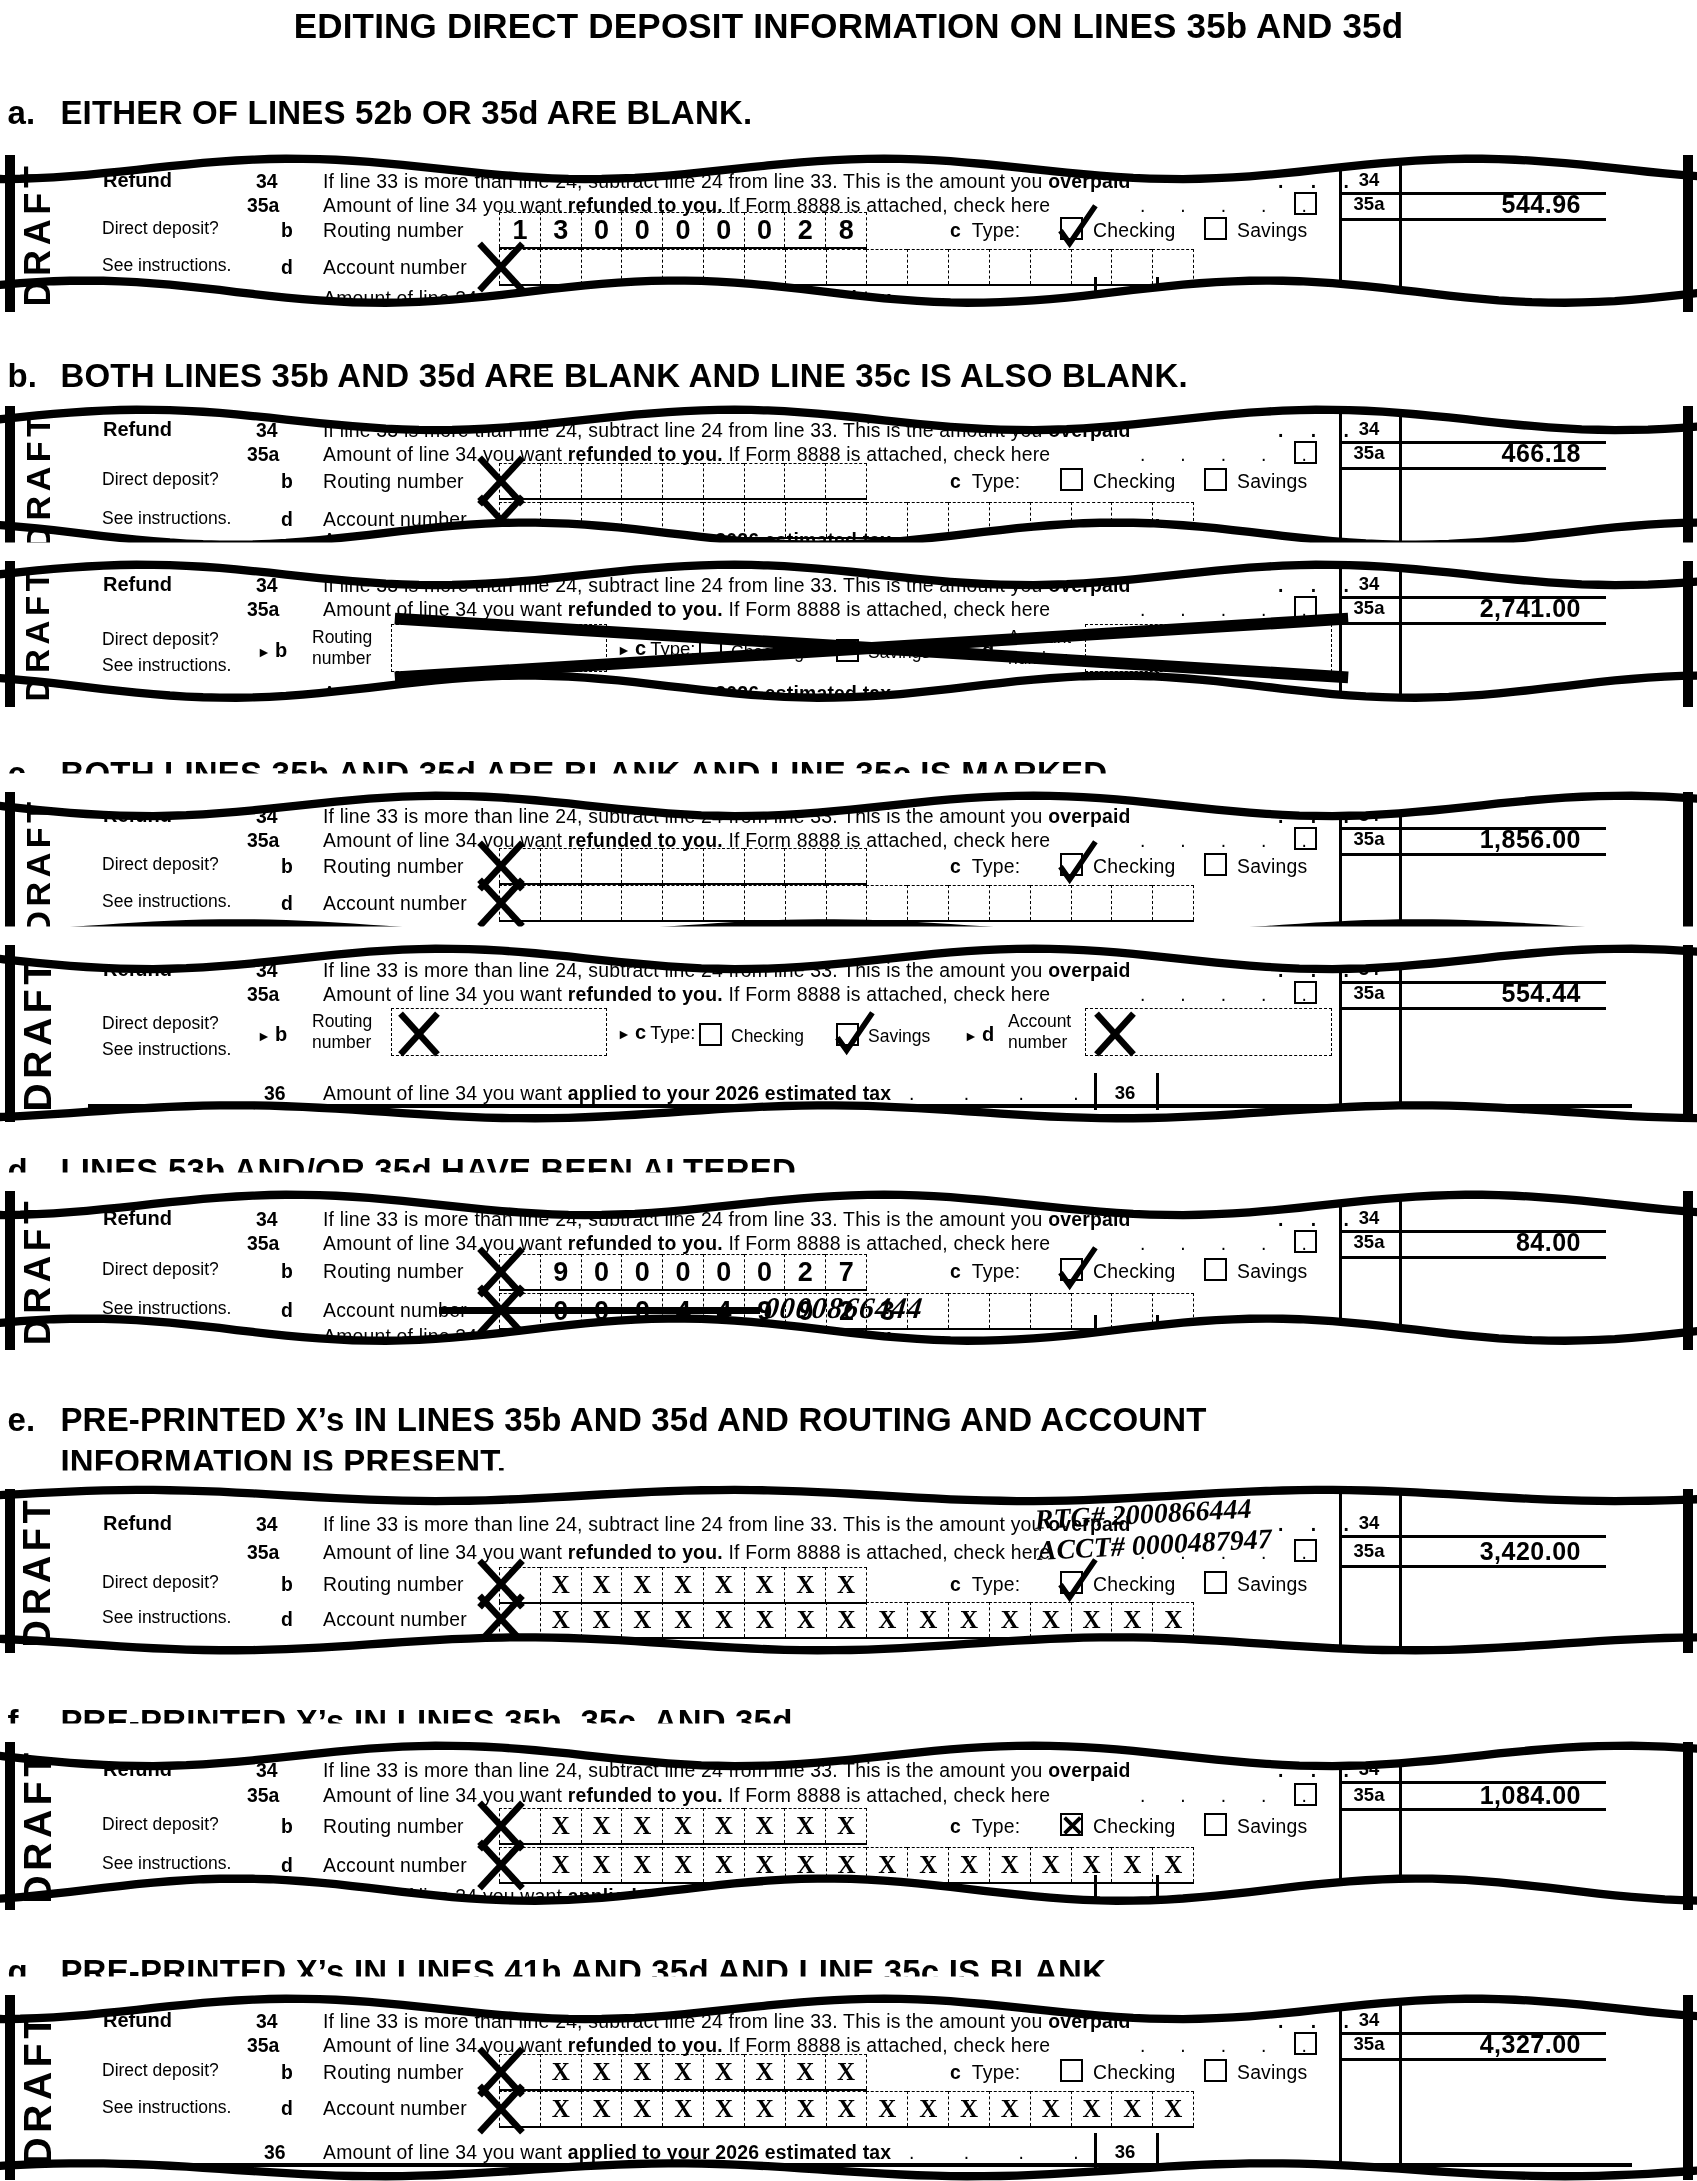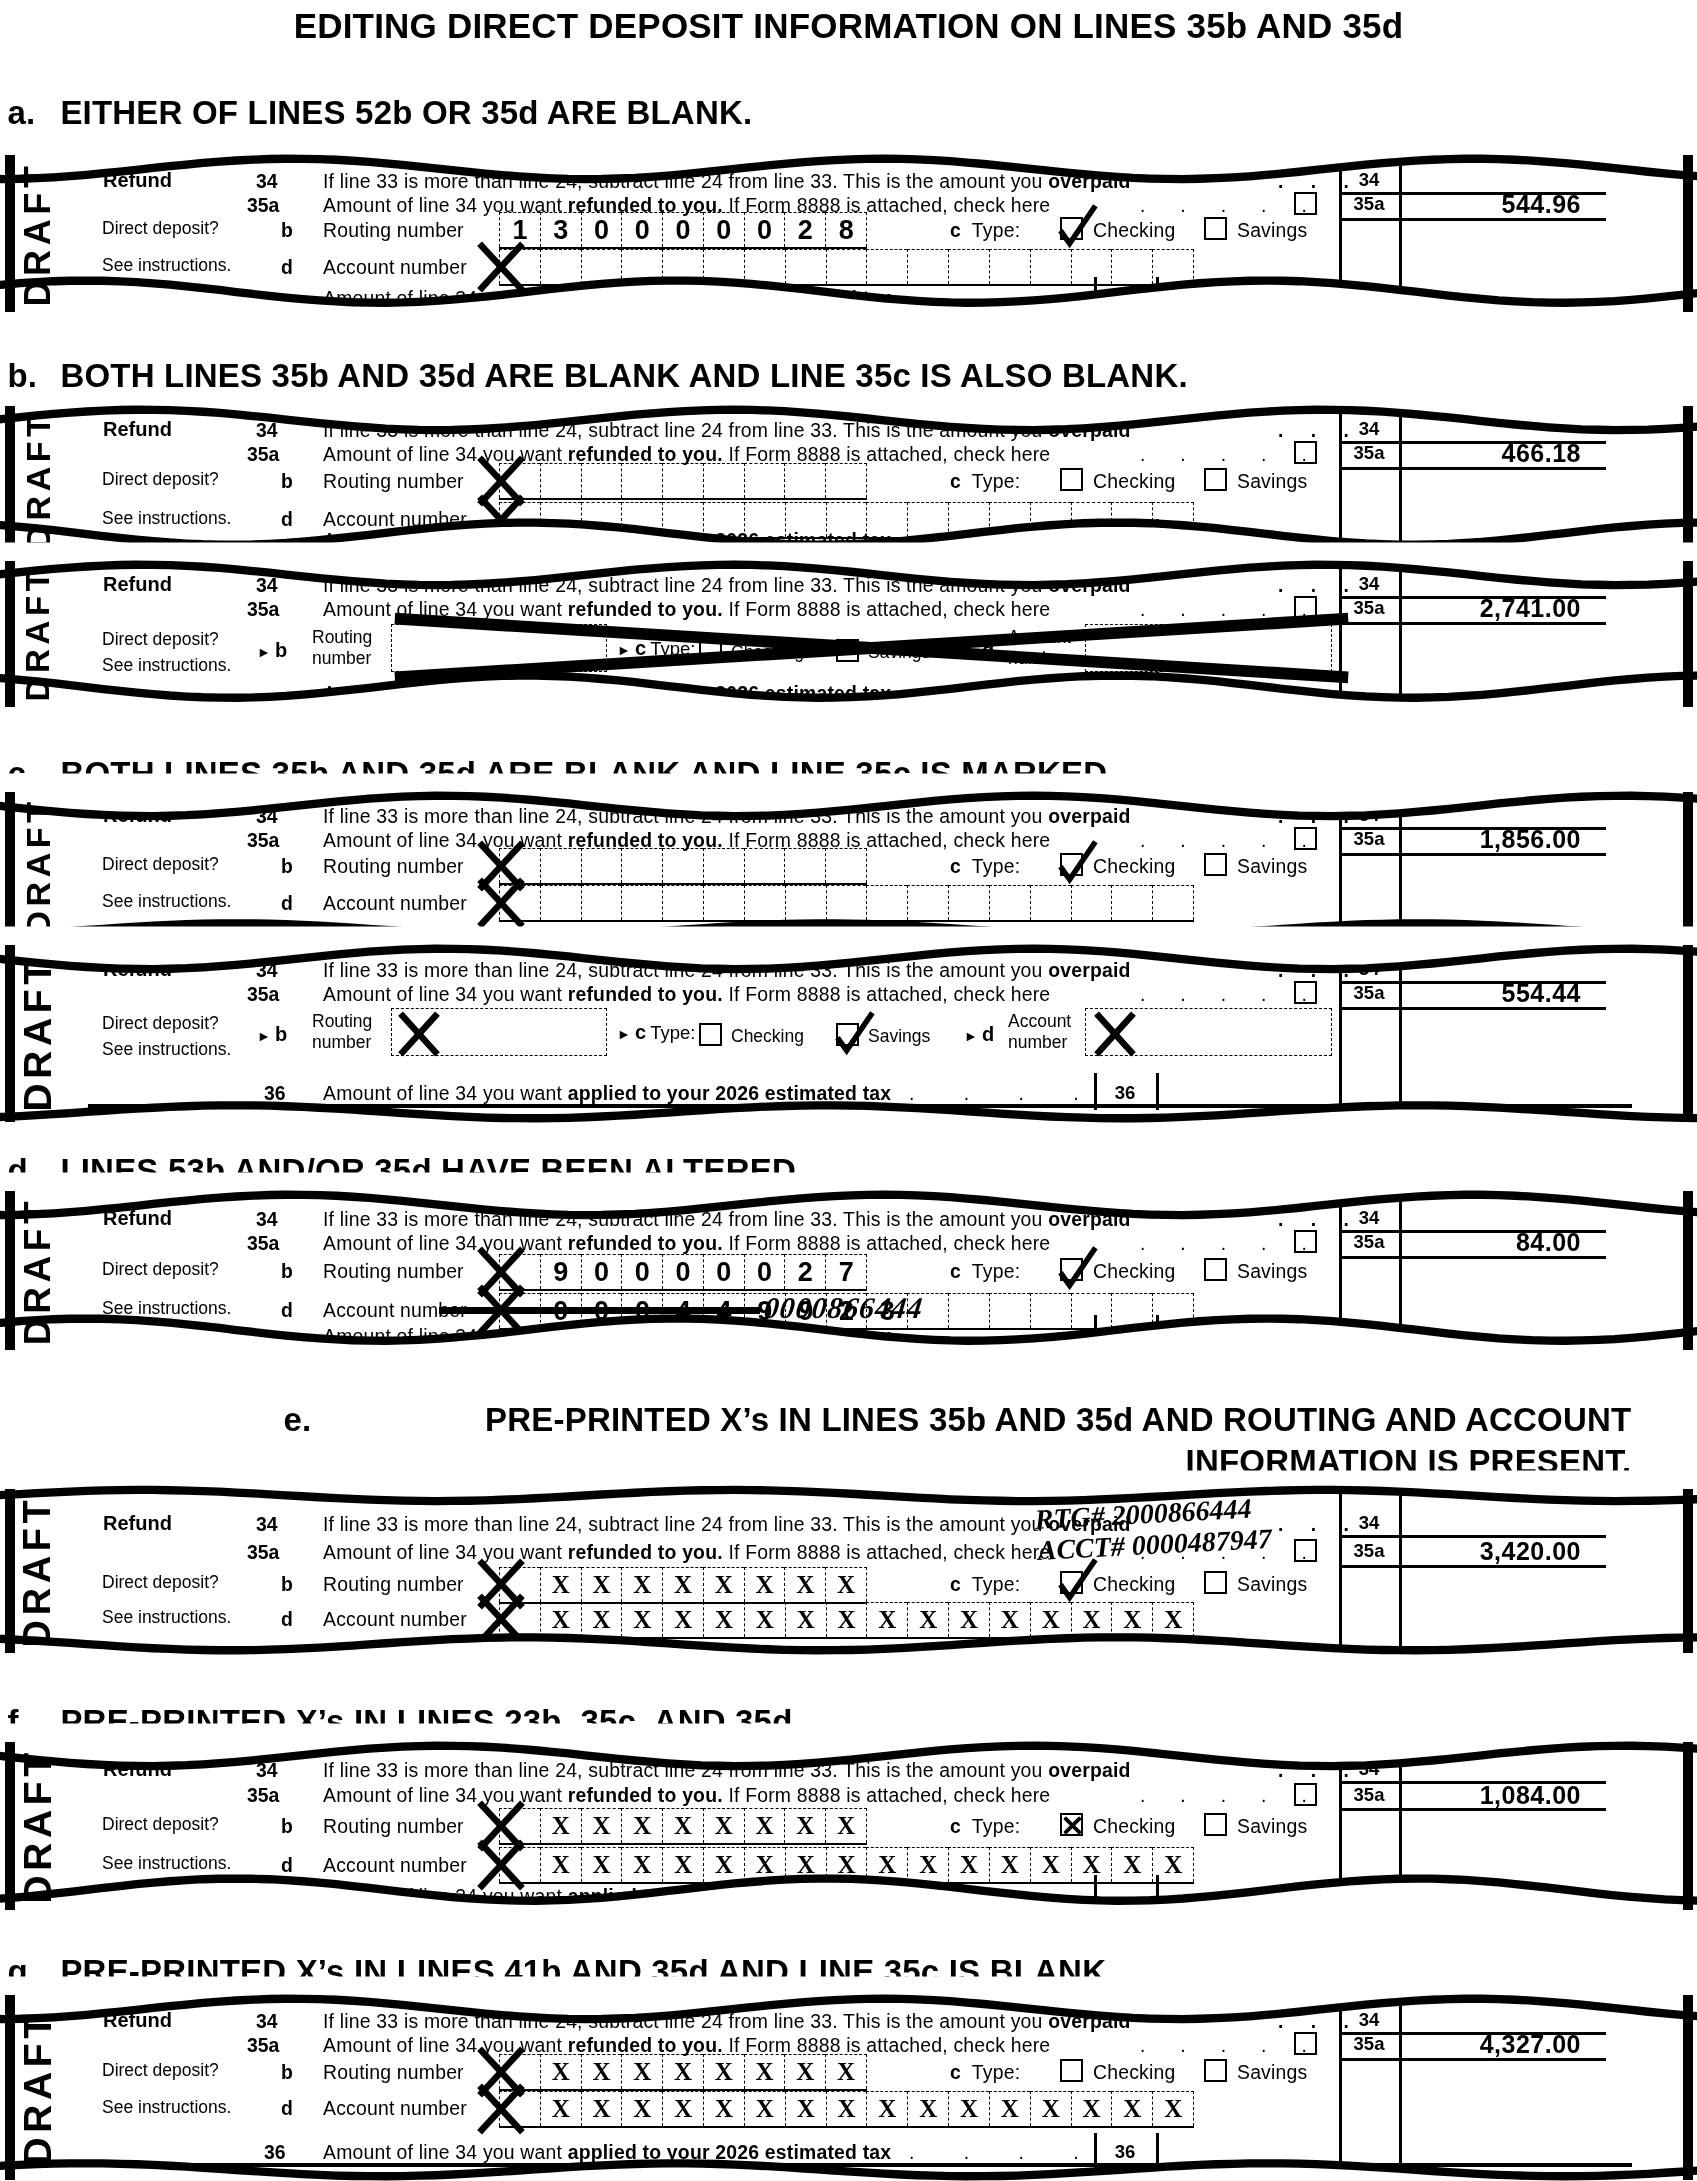--- a/index.html
+++ b/index.html
@@ -524,21 +524,21 @@
             <polygon points="-14,14.0 4,12.3 22,10.8 40,9.6 58,8.7 76,8.2 94,8.0 112,8.2 130,8.8 148,9.7 166,11.0 184,12.5 202,14.2 220,16.2 238,18.2 256,20.4 274,22.5 292,24.5 310,26.4 328,28.1 346,29.5 364,30.6 382,31.5 400,31.9 418,32.0 436,31.7 454,31.0 472,30.0 490,28.7 508,27.1 526,25.3 544,23.4 562,21.3 580,19.2 598,17.1 616,15.1 634,13.2 652,11.6 670,10.2 688,9.1 706,8.4 724,8.0 742,8.0 760,8.4 778,9.2 796,10.2 814,11.6 832,13.2 850,15.1 868,17.1 886,19.2 904,21.3 922,23.4 940,25.3 958,27.2 976,28.7 994,30.0 1012,31.0 1030,31.7 1048,32.0 1066,31.9 1084,31.4 1102,30.6 1120,29.5 1138,28.1 1156,26.4 1174,24.5 1192,22.4 1210,20.3 1228,18.2 1246,16.2 1264,14.2 1282,12.5 1300,10.9 1318,9.7 1336,8.8 1354,8.2 1372,8.0 1390,8.2 1408,8.7 1426,9.6 1444,10.8 1462,12.3 1480,14.0 1498,16.0 1516,18.0 1534,20.1 1552,22.2 1570,24.3 1588,26.2 1606,27.9 1624,29.4 1642,30.5 1660,31.4 1678,31.9 1696,32.0 1714,31.7 1732,31.1 1750,30.2 1768,28.9 1786,27.3 1804,25.5 1822,23.6 1840,21.5 1853,62 -14,62" fill="#fff"></polygon>
             <polyline points="-14,14.0 4,12.3 22,10.8 40,9.6 58,8.7 76,8.2 94,8.0 112,8.2 130,8.8 148,9.7 166,11.0 184,12.5 202,14.2 220,16.2 238,18.2 256,20.4 274,22.5 292,24.5 310,26.4 328,28.1 346,29.5 364,30.6 382,31.5 400,31.9 418,32.0 436,31.7 454,31.0 472,30.0 490,28.7 508,27.1 526,25.3 544,23.4 562,21.3 580,19.2 598,17.1 616,15.1 634,13.2 652,11.6 670,10.2 688,9.1 706,8.4 724,8.0 742,8.0 760,8.4 778,9.2 796,10.2 814,11.6 832,13.2 850,15.1 868,17.1 886,19.2 904,21.3 922,23.4 940,25.3 958,27.2 976,28.7 994,30.0 1012,31.0 1030,31.7 1048,32.0 1066,31.9 1084,31.4 1102,30.6 1120,29.5 1138,28.1 1156,26.4 1174,24.5 1192,22.4 1210,20.3 1228,18.2 1246,16.2 1264,14.2 1282,12.5 1300,10.9 1318,9.7 1336,8.8 1354,8.2 1372,8.0 1390,8.2 1408,8.7 1426,9.6 1444,10.8 1462,12.3 1480,14.0 1498,16.0 1516,18.0 1534,20.1 1552,22.2 1570,24.3 1588,26.2 1606,27.9 1624,29.4 1642,30.5 1660,31.4 1678,31.9 1696,32.0 1714,31.7 1732,31.1 1750,30.2 1768,28.9 1786,27.3 1804,25.5 1822,23.6 1840,21.5" fill="none" stroke="#000" stroke-width="9"></polyline>
           </svg>
         </div>
         <div class="abs" style="left: 4.6px; top: 0px; width: 10px; height: 159px; background: rgb(0, 0, 0);"></div>
         <div class="abs" style="left: 1683px; top: 0px; width: 10px; height: 159px; background: rgb(0, 0, 0);"></div>
         <div class="abs" style="left: 13px; top: 0px; width: 50px; height: 159px; display: flex; align-items: center; justify-content: center;">
           <span style="white-space:nowrap;transform:rotate(-90deg);font-weight:bold;font-size:37px;letter-spacing:4.6px;">DRAFT</span>
         </div>
       </div>
-      <div class="abs" style="left: 7.4px; top: 1399px; width: 1624px; text-align: right;"><span class="hd" style="display:inline-block;width:53px;">e.</span><span class="hd" style="display:inline-block;width:1320px;vertical-align:top;">PRE-PRINTED X’s IN LINES 35b AND 35d AND ROUTING AND ACCOUNT INFORMATION IS PRESENT.</span></div>
+      <div class="abs" style="left: 7.4px; top: 1399px; width: 1624px;"><span class="hd" style="display:inline-block;width:53px;">e.</span><span class="hd" style="display:inline-block;width:1320px;vertical-align:top;">PRE-PRINTED X’s IN LINES 35b AND 35d AND ROUTING AND ACCOUNT INFORMATION IS PRESENT.</span></div>
       <div class="abs" style="left: 0px; top: 1489px; width: 1697px; height: 164px;">
         <div class="abs" style="left: 1339px; top: 3.7px; width: 2.8px; height: 157px; background: rgb(0, 0, 0);"></div>
         <div class="abs" style="left: 1399px; top: 3.7px; width: 2.8px; height: 157px; background: rgb(0, 0, 0);"></div>
         <div class="abs" style="left: 1339px; top: 46px; width: 267px; height: 2.8px; background: rgb(0, 0, 0);"></div>
         <div class="abs" style="left: 1339px; top: 76px; width: 267px; height: 2.8px; background: rgb(0, 0, 0);"></div>
         <div class="abs" style="left: 1339px; top: 23px; width: 60px; text-align: center; font-weight: bold; font-size: 18.5px;">34</div>
         <div class="abs" style="left: 1339px; top: 51px; width: 60px; text-align: center; font-weight: bold; font-size: 18.5px;">35a</div>
         <div class="abs" style="left: 1392px; top: 48px; width: 189px;">
           <span class="amt" style="display:block">3,420.00</span>
         </div>
@@ -621,21 +621,21 @@
             <polygon points="-14,25.0 4,25.8 22,26.7 40,27.7 58,28.8 76,30.0 94,31.3 112,32.5 130,33.7 148,34.8 166,35.8 184,36.6 202,37.2 220,37.7 238,38.0 256,38.0 274,37.8 292,37.4 310,36.8 328,36.0 346,35.1 364,34.1 382,32.9 400,31.7 418,30.4 436,29.2 454,28.1 472,27.0 490,26.0 508,25.3 526,24.6 544,24.2 562,24.0 580,24.0 598,24.3 616,24.7 634,25.3 652,26.2 670,27.1 688,28.2 706,29.4 724,30.6 742,31.8 760,33.0 778,34.2 796,35.2 814,36.1 832,36.9 850,37.5 868,37.8 886,38.0 904,37.9 922,37.7 940,37.2 958,36.5 976,35.6 994,34.7 1012,33.5 1030,32.4 1048,31.1 1066,29.9 1084,28.7 1102,27.6 1120,26.6 1138,25.7 1156,25.0 1174,24.4 1192,24.1 1210,24.0 1228,24.1 1246,24.4 1264,25.0 1282,25.7 1300,26.6 1318,27.6 1336,28.7 1354,29.9 1372,31.1 1390,32.4 1408,33.6 1426,34.7 1444,35.7 1462,36.5 1480,37.2 1498,37.7 1516,37.9 1534,38.0 1552,37.8 1570,37.5 1588,36.9 1606,36.1 1624,35.2 1642,34.2 1660,33.0 1678,31.8 1696,30.6 1714,29.4 1732,28.2 1750,27.1 1768,26.1 1786,25.3 1804,24.7 1822,24.3 1840,24.0 1853,62 -14,62" fill="#fff"></polygon>
             <polyline points="-14,25.0 4,25.8 22,26.7 40,27.7 58,28.8 76,30.0 94,31.3 112,32.5 130,33.7 148,34.8 166,35.8 184,36.6 202,37.2 220,37.7 238,38.0 256,38.0 274,37.8 292,37.4 310,36.8 328,36.0 346,35.1 364,34.1 382,32.9 400,31.7 418,30.4 436,29.2 454,28.1 472,27.0 490,26.0 508,25.3 526,24.6 544,24.2 562,24.0 580,24.0 598,24.3 616,24.7 634,25.3 652,26.2 670,27.1 688,28.2 706,29.4 724,30.6 742,31.8 760,33.0 778,34.2 796,35.2 814,36.1 832,36.9 850,37.5 868,37.8 886,38.0 904,37.9 922,37.7 940,37.2 958,36.5 976,35.6 994,34.7 1012,33.5 1030,32.4 1048,31.1 1066,29.9 1084,28.7 1102,27.6 1120,26.6 1138,25.7 1156,25.0 1174,24.4 1192,24.1 1210,24.0 1228,24.1 1246,24.4 1264,25.0 1282,25.7 1300,26.6 1318,27.6 1336,28.7 1354,29.9 1372,31.1 1390,32.4 1408,33.6 1426,34.7 1444,35.7 1462,36.5 1480,37.2 1498,37.7 1516,37.9 1534,38.0 1552,37.8 1570,37.5 1588,36.9 1606,36.1 1624,35.2 1642,34.2 1660,33.0 1678,31.8 1696,30.6 1714,29.4 1732,28.2 1750,27.1 1768,26.1 1786,25.3 1804,24.7 1822,24.3 1840,24.0" fill="none" stroke="#000" stroke-width="9"></polyline>
           </svg>
         </div>
         <div class="abs" style="left: 4.6px; top: 0px; width: 10px; height: 164px; background: rgb(0, 0, 0);"></div>
         <div class="abs" style="left: 1683px; top: 0px; width: 10px; height: 164px; background: rgb(0, 0, 0);"></div>
         <div class="abs" style="left: 13px; top: 0px; width: 50px; height: 164px; display: flex; align-items: center; justify-content: center;">
           <span style="white-space:nowrap;transform:rotate(-90deg);font-weight:bold;font-size:38px;letter-spacing:4.6px;">DRAFT</span>
         </div>
       </div>
-      <div class="abs" style="left: 7.4px; top: 1701px; width: 1624px;"><span class="hd" style="display:inline-block;width:53px;">f.</span><span class="hd" style="display:inline-block;width:1320px;vertical-align:top;">PRE-PRINTED X’s IN LINES 23b, 35c, AND 35d.</span></div>
+      <div class="abs" style="left: 7.4px; top: 1701px; width: 1624px;"><span class="hd" style="display:inline-block;width:53px;">f.</span><span class="hd" style="display:inline-block;width:1320px;vertical-align:top;">PRE-PRINTED X’s IN LINES 35b, 35c, AND 35d.</span></div>
       <div class="abs" style="left: 0px; top: 1742px; width: 1697px; height: 168px;">
         <div class="abs" style="left: 1339px; top: 3.7px; width: 2.8px; height: 161px; background: rgb(0, 0, 0);"></div>
         <div class="abs" style="left: 1399px; top: 3.7px; width: 2.8px; height: 161px; background: rgb(0, 0, 0);"></div>
         <div class="abs" style="left: 1339px; top: 39px; width: 267px; height: 2.8px; background: rgb(0, 0, 0);"></div>
         <div class="abs" style="left: 1339px; top: 66px; width: 267px; height: 2.8px; background: rgb(0, 0, 0);"></div>
         <div class="abs" style="left: 1339px; top: 15.7px; width: 60px; text-align: center; font-weight: bold; font-size: 18.5px;">34</div>
         <div class="abs" style="left: 1339px; top: 42px; width: 60px; text-align: center; font-weight: bold; font-size: 18.5px;">35a</div>
         <div class="abs" style="left: 1392px; top: 39px; width: 189px;">
           <span class="amt" style="display:block">1,084.00</span>
         </div>

